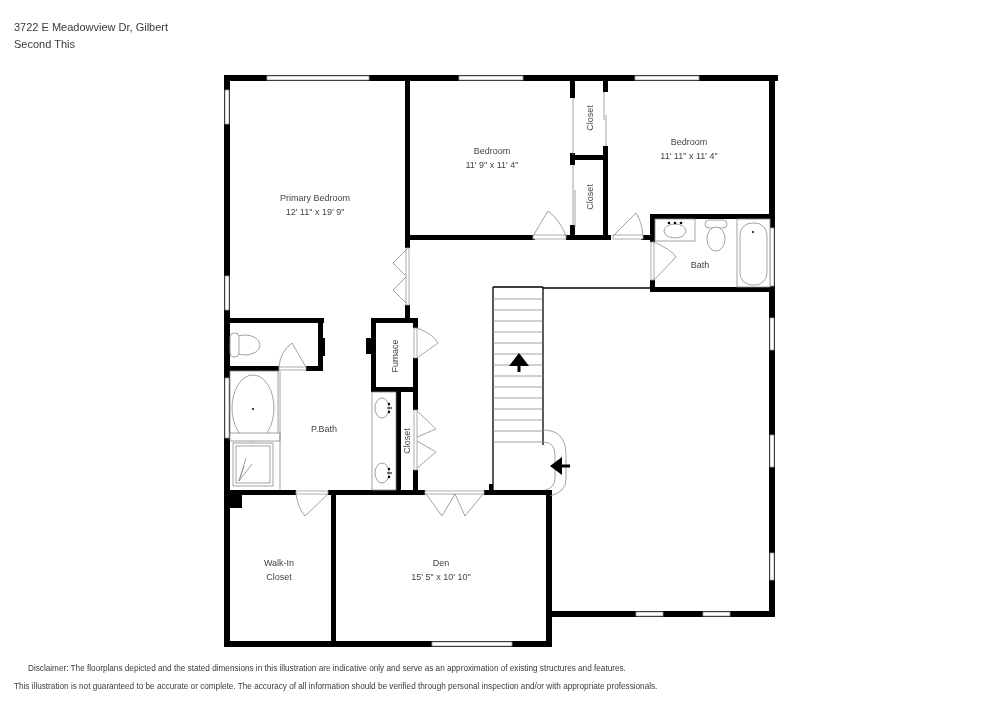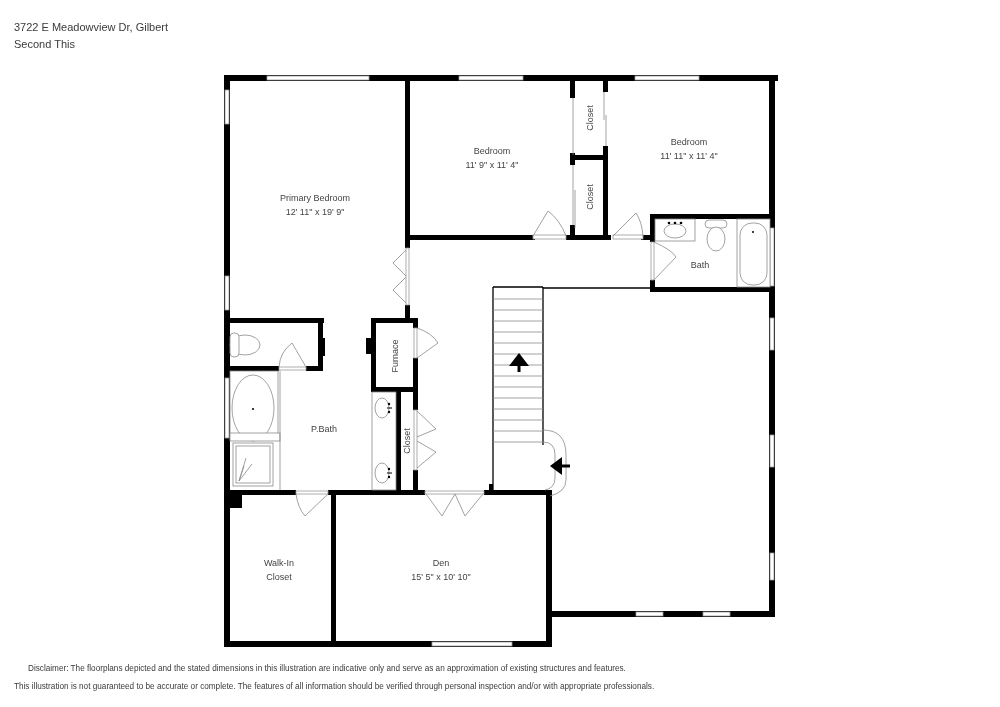--- a/index.html
+++ b/index.html
@@ -242,13 +242,13 @@
   <text class="lbl" x="0" y="0" transform="translate(410,441) rotate(-90)">Closet</text>
 
   <text class="lbl" x="279" y="566">Walk-In</text>
   <text class="lbl" x="279" y="580">Closet</text>
 
   <text class="lbl" x="441" y="566">Den</text>
   <text class="lbl" x="441" y="580">15' 5" x 10' 10"</text>
 </svg>
 
 <div class="disc disc1">Disclaimer: The floorplans depicted and the stated dimensions in this illustration are indicative only and serve as an approximation of existing structures and features.</div>
-<div class="disc disc2">This illustration is not guaranteed to be accurate or complete. The features of all information should be verified through personal inspection and/or with appropriate professionals.</div>
+<div class="disc disc2">This illustration is not guaranteed to be accurate or complete. The accuracy of all information should be verified through personal inspection and/or with appropriate professionals.</div>
 
 </body></html>

